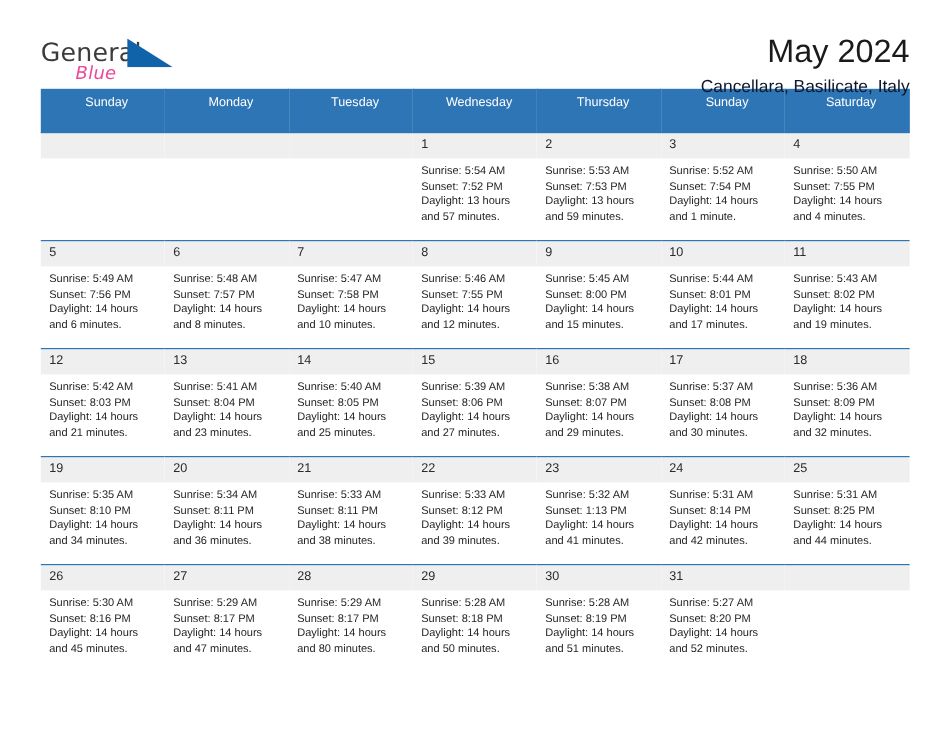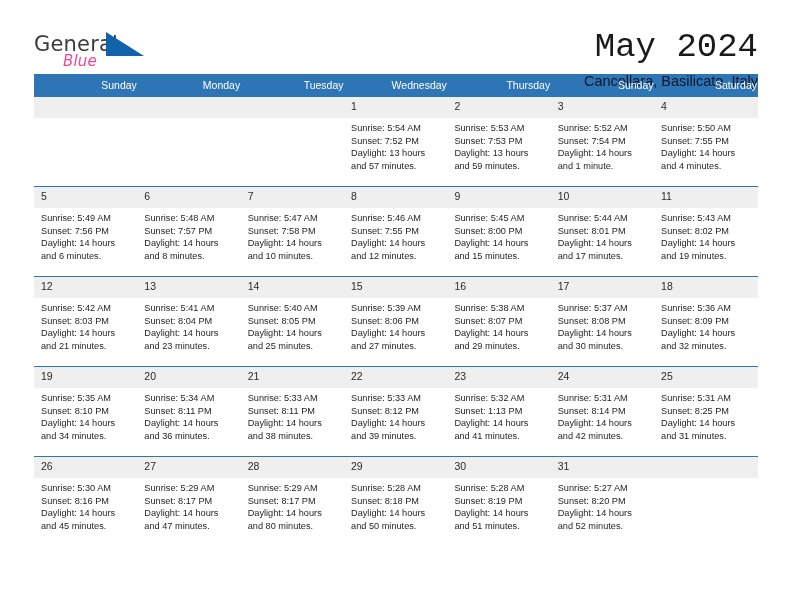--- a/index.html
+++ b/index.html
@@ -24,29 +24,29 @@
     font-family: "DejaVu Sans", sans-serif;
   }
   .logo-tri { position: absolute; left: 72px; top: 6px; }
   .logo-blue {
     font-size: 15px; color: #ec4899; letter-spacing: .2px;
     line-height: 1; position: absolute; left: 29px; top: 28px;
     font-family: "DejaVu Sans", sans-serif;
     font-style: italic;
   }
   .titlewrap { text-align: right; padding-top: 2px; }
-  .cal-title { font-size: 34px; font-weight: normal; color: #1a1a1a; line-height: 1.12; font-family: Liberation Mono, monospace; }
+  .cal-title { font-size: 27px; font-weight: normal; color: #1a1a1a; line-height: 1.12; }
   .cal-sub { font-size: 14.5px; color: #0f172a; margin-top: 7px; }
 
   
   .calendar { width: 724px; border-collapse: collapse; table-layout: fixed; }
   .calendar th {
     background: #2e75b6; color: #ffffff;
-    font-size: 10.5px; font-weight: normal; text-align: right;
-    padding: 5px 0 5px 7px; height: 21px;
+    font-size: 10.5px; font-weight: normal; text-align: center;
+    padding: 5px 0 19px 7px; height: 21px;
     border-right: 1px solid #2e75b6;
   }
   .calendar td {
     vertical-align: top; padding: 0;
     border-top: 1.6px solid #2e75b6;
     background: #ffffff;
     height: 90px; width: 103.4px;
   }
   .daynum-band {
     background: #efefef; height: 21px; width: 100%;
@@ -321,21 +321,21 @@
               <div>Daylight: 14 hours</div>
               <div>and 42 minutes.</div>
             </div>
           </td>
           <td>
             <div class="daynum-band">25</div>
             <div class="cellbody">
               <div>Sunrise: 5:31 AM</div>
               <div>Sunset: 8:25 PM</div>
               <div>Daylight: 14 hours</div>
-              <div>and 31 minutes.</div>
+              <div>and 44 minutes.</div>
             </div>
           </td>
         </tr>
         <tr>
           <td>
             <div class="daynum-band">26</div>
             <div class="cellbody">
               <div>Sunrise: 5:30 AM</div>
               <div>Sunset: 8:16 PM</div>
               <div>Daylight: 14 hours</div>

